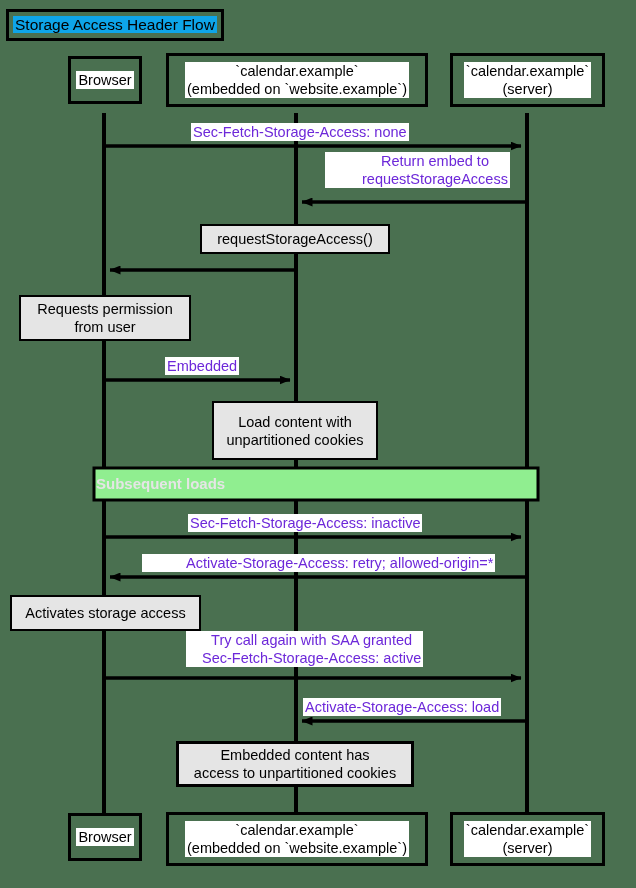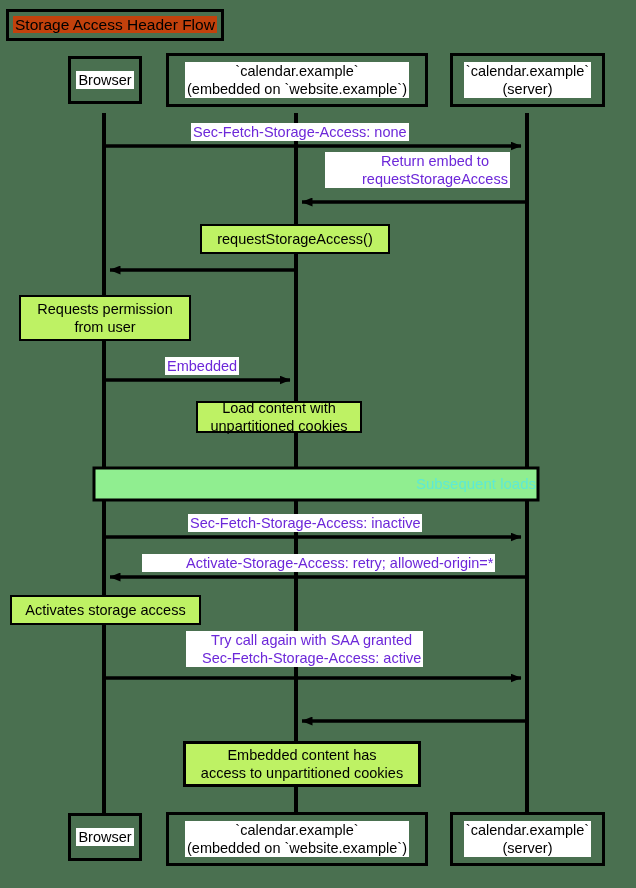--- a/index.html
+++ b/index.html
@@ -31,21 +31,21 @@
   
   .abs { position: absolute; box-sizing: border-box; }
 
   .title-box {
     border: 3px solid #000;
     background: #4a7050;
     padding: 3px 4px 4px 4px;
     left: 6px; top: 9px;
   }
   .title-text {
-    background: #c2410c;
+    background: #0ea5e9;
     color: #000;
     font-size: 15.5px;
     line-height: 19px;
     white-space: nowrap;
     padding: 0 2px;
   }
 
   .participant {
     border: 3px solid #000;
     background: #4a7050;
@@ -59,21 +59,21 @@
     color: #000;
     font-size: 14.5px;
     line-height: 18px;
     white-space: pre;
     padding: 0 2px;
     display: block;
   }
 
   .note {
     border: 2px solid #000;
-    background: #bef264;
+    background: #e5e5e5;
     display: flex;
     align-items: center;
     justify-content: center;
     text-align: center;
     color: #000;
     font-size: 14.5px;
     line-height: 18px;
     white-space: pre;
   }
   .note.thick { border-width: 3px; }
@@ -85,24 +85,24 @@
     line-height: 18px;
     white-space: pre;
     text-align: center;
     padding: 0 2px;
   }
 
   .group-bar {
     border: 2px solid #000;
     display: flex;
     align-items: center;
-    justify-content: flex-end;
-    color: #5eead4;
+    justify-content: flex-start;
+    color: #e5e5e5;
     font-size: 15px;
-    font-weight: normal;
+    font-weight: bold;
     line-height: 18px;
     white-space: pre;
   }
 </style>
 </head>
 <body>
 
 <div id="diagram-root">
 
   <svg class="layer" viewBox="0 0 636 888">
@@ -160,44 +160,45 @@
 
   <div class="abs msg-label" style="left:165px; top:357px;">Embedded</div>
 
   <div class="abs msg-label" style="left:188px; top:514px;">Sec-Fetch-Storage-Access: inactive</div>
 
   <div class="abs msg-label" style="left:142px; top:554px;padding-left:44px;">Activate-Storage-Access: retry; allowed-origin=*</div>
 
   <div class="abs msg-label" style="left:186px; top:631px;padding-left:16px;">Try call again with SAA granted
 Sec-Fetch-Storage-Access: active</div>
 
+  <div class="abs msg-label" style="left:303px; top:698px;">Activate-Storage-Access: load</div>
 
   <div class="abs group-bar" style="left:94px; top:468px; width:444px; height:32px; background:transparent; border-color:transparent;">
     <span>Subsequent loads</span>
   </div>
 
   <div class="abs note" style="left:200px; top:224px; width:190px; height:30px;">
     <span>requestStorageAccess()</span>
   </div>
 
   <div class="abs note" style="left:19px; top:295px; width:172px; height:46px;">
     <span>Requests permission
 from user</span>
   </div>
 
-  <div class="abs note" style="left:196px; top:401px; width:166px; height:32px;">
+  <div class="abs note" style="left:212px; top:401px; width:166px; height:59px;">
     <span>Load content with
 unpartitioned cookies</span>
   </div>
 
-  <div class="abs note" style="left:10px; top:595px; width:191px; height:30px;">
+  <div class="abs note" style="left:10px; top:595px; width:191px; height:36px;">
     <span>Activates storage access</span>
   </div>
 
-  <div class="abs note thick" style="left:176px; top:741px; width:238px; height:46px;margin-left:7px;">
+  <div class="abs note thick" style="left:176px; top:741px; width:238px; height:46px;">
     <span>Embedded content has
 access to unpartitioned cookies</span>
   </div>
 
   <div class="abs participant" style="left:68px; top:813px; width:74px; height:48px;">
     <span class="participant-label">Browser</span>
   </div>
 
   <div class="abs participant" style="left:166px; top:812px; width:262px; height:54px;">
     <span class="participant-label">`calendar.example`

